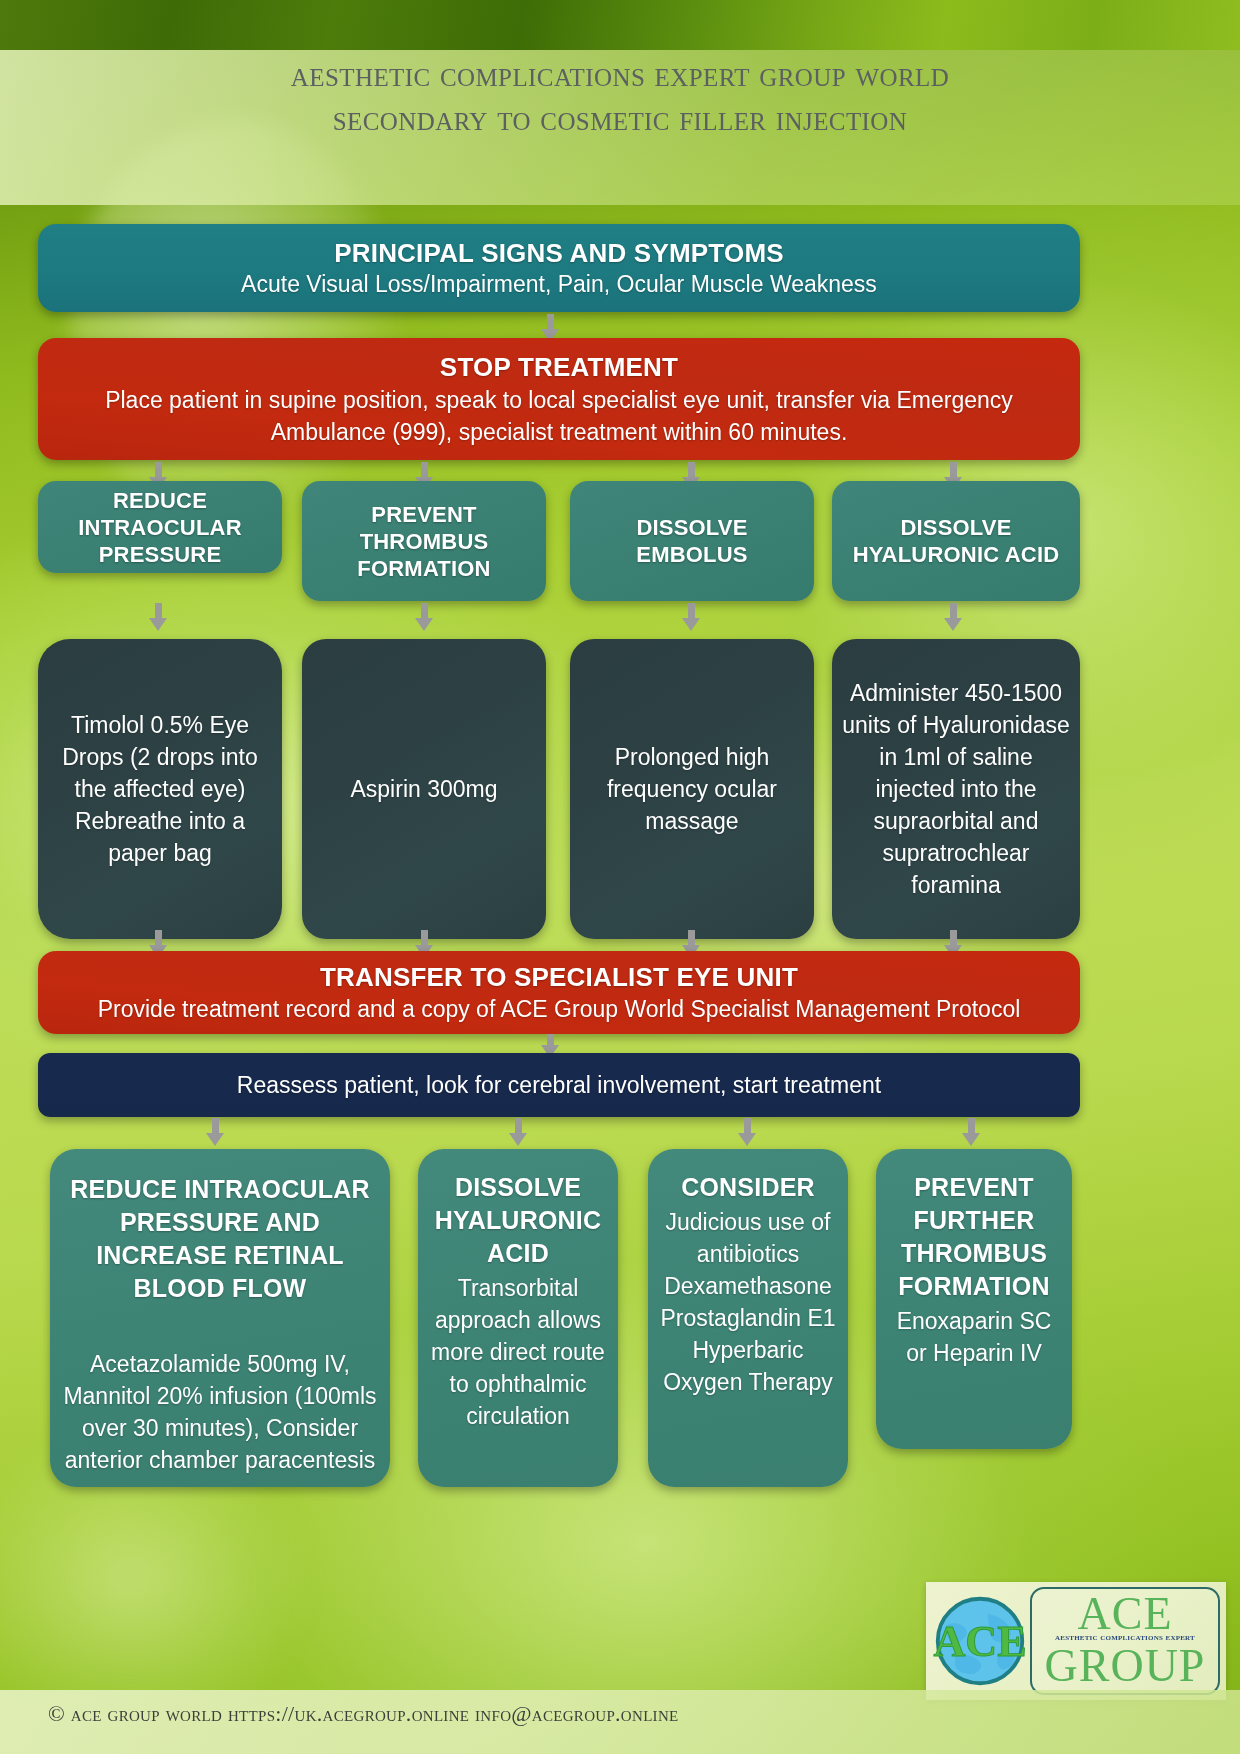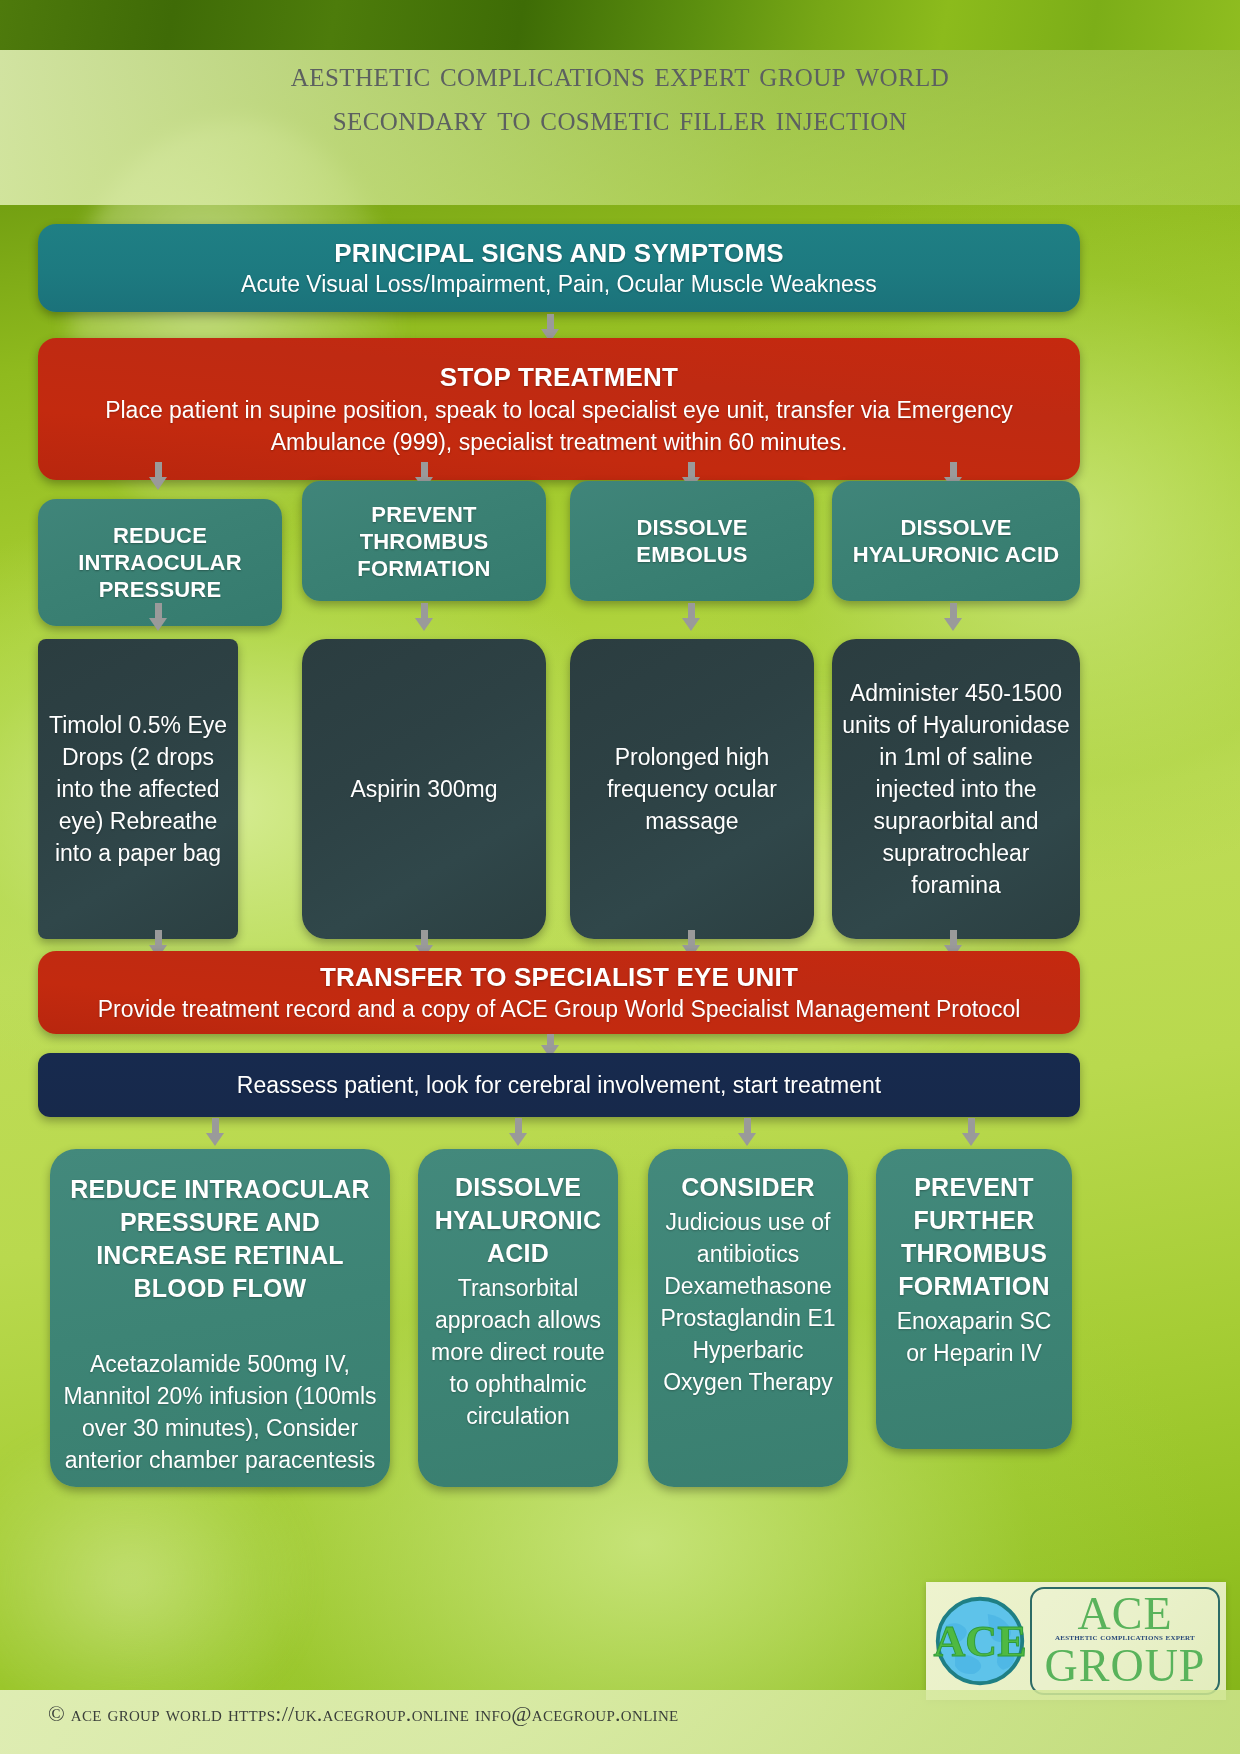--- a/index.html
+++ b/index.html
@@ -256,21 +256,21 @@
   <div class="box box-teal" style="left:38px; top:224px; width:1042px; height:88px;">
     <span class="hd" style="font-size:26px; line-height:32px;">PRINCIPAL SIGNS AND SYMPTOMS</span>
     <span class="bd" style="font-size:23px; line-height:30px;">Acute Visual Loss/Impairment, Pain, Ocular Muscle Weakness</span>
   </div>
 
   <div class="arrow" style="left:541px; top:314px; height:28px;">
     <div class="shaft"></div>
       <div class="head"></div>
   </div>
 
-  <div class="box box-red" style="left:38px; top:338px; width:1042px; height:142px;">
+  <div class="box box-red" style="left:38px; top:338px; width:1042px; height:122px;">
     <span class="hd" style="font-size:26px; line-height:34px;">STOP TREATMENT</span>
     <span class="bd" style="font-size:23px; line-height:32px; max-width:1010px;">Place patient in supine position, speak to local specialist eye unit, transfer via Emergency Ambulance (999), specialist treatment within 60 minutes.</span>
   </div>
 
   <div class="arrow" style="left:149px; top:462px; height:28px;">
       <div class="shaft"></div>
       <div class="head"></div>
     </div>
   <div class="arrow" style="left:415px; top:462px; height:28px;">
       <div class="shaft"></div>
@@ -278,21 +278,21 @@
     </div>
   <div class="arrow" style="left:682px; top:462px; height:28px;">
       <div class="shaft"></div>
       <div class="head"></div>
     </div>
   <div class="arrow" style="left:944px; top:462px; height:28px;">
       <div class="shaft"></div>
       <div class="head"></div>
     </div>
 
-  <div class="box box-green" style="left:38px; top:499px; width:244px; height:127px;">
+  <div class="box box-green" style="left:38px; top:481px; width:244px; height:92px;">
     <span class="hd" style="font-size:22px; line-height:27px;">REDUCE INTRAOCULAR PRESSURE</span>
   </div>
   <div class="box box-green" style="left:302px; top:481px; width:244px; height:120px;">
     <span class="hd" style="font-size:22px; line-height:27px;">PREVENT THROMBUS FORMATION</span>
   </div>
   <div class="box box-green" style="left:570px; top:481px; width:244px; height:120px;">
     <span class="hd" style="font-size:22px; line-height:27px;">DISSOLVE EMBOLUS</span>
   </div>
   <div class="box box-green" style="left:832px; top:481px; width:248px; height:120px;">
     <span class="hd" style="font-size:22px; line-height:27px;">DISSOLVE HYALURONIC ACID</span>
@@ -308,21 +308,21 @@
     </div>
   <div class="arrow" style="left:682px; top:603px; height:28px;">
       <div class="shaft"></div>
       <div class="head"></div>
     </div>
   <div class="arrow" style="left:944px; top:603px; height:28px;">
       <div class="shaft"></div>
       <div class="head"></div>
     </div>
 
-  <div class="box box-dark" style="left:38px; top:639px; width:200px; height:300px; border-radius:8px;align-items:flex-end;">
+  <div class="box box-dark" style="left:38px; top:639px; width:244px; height:300px; border-radius:32px;align-items:flex-end;">
     <span class="bd" style="font-size:23px; line-height:32px;">Timolol 0.5% Eye Drops (2 drops into the affected eye) Rebreathe into a paper bag</span>
   </div>
   <div class="box box-dark" style="left:302px; top:639px; width:244px; height:300px; border-radius:24px;">
     <span class="bd" style="font-size:23px; line-height:32px;">Aspirin 300mg</span>
   </div>
   <div class="box box-dark" style="left:570px; top:639px; width:244px; height:300px; border-radius:24px;">
     <span class="bd" style="font-size:23px; line-height:32px;">Prolonged high frequency ocular massage</span>
   </div>
   <div class="box box-dark" style="left:832px; top:639px; width:248px; height:300px; border-radius:24px;">
     <span class="bd" style="font-size:23px; line-height:32px;">Administer 450-1500 units of Hyaluronidase in 1ml of saline injected into the supraorbital and supratrochlear foramina</span>

